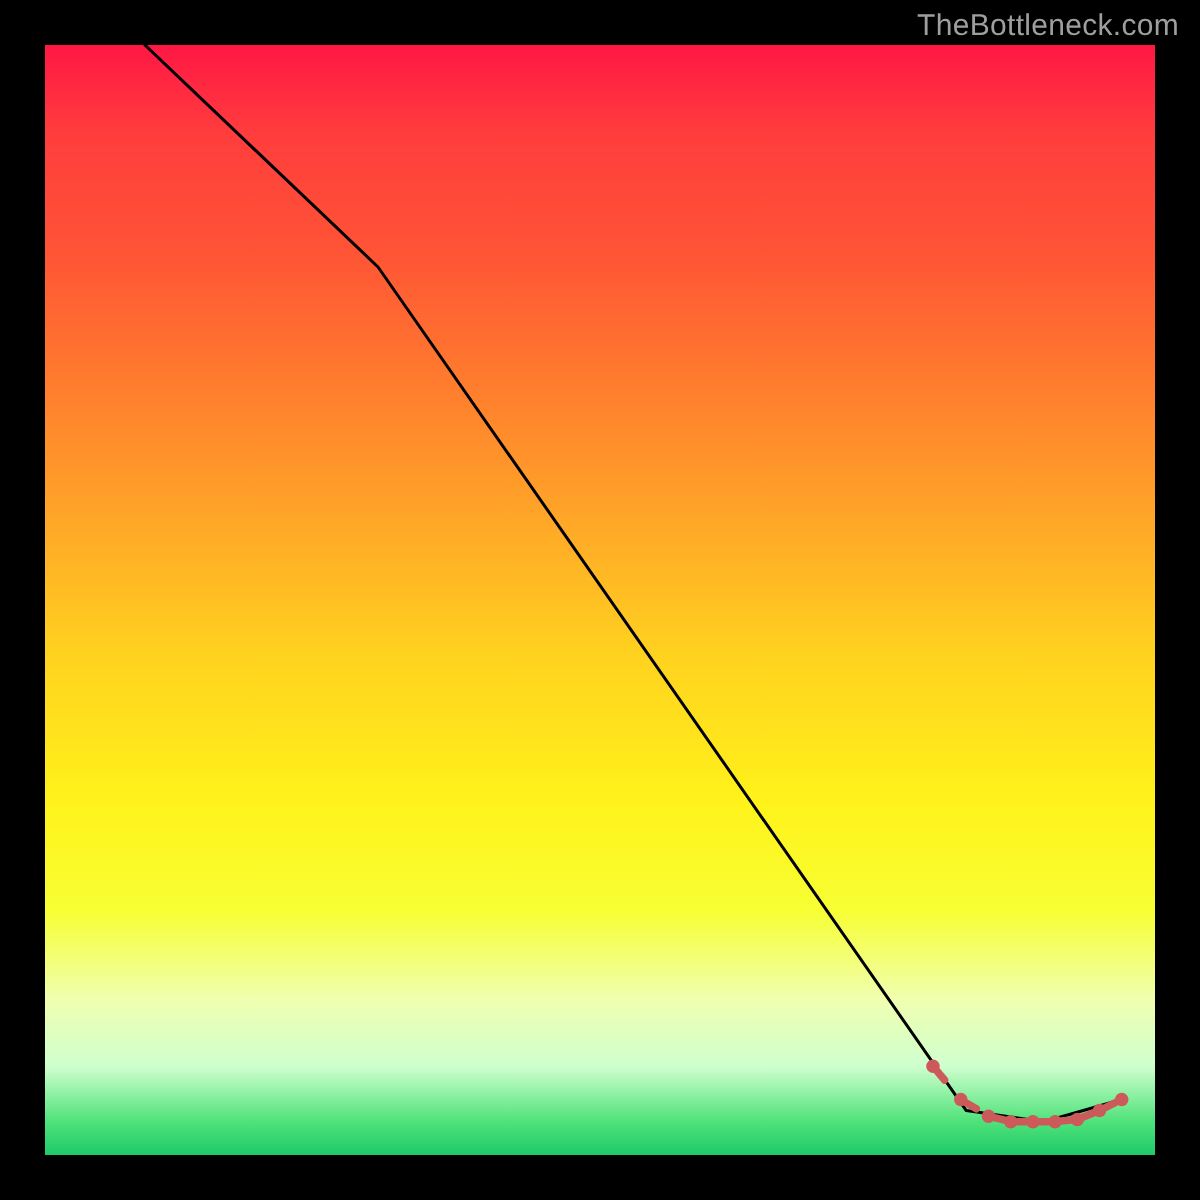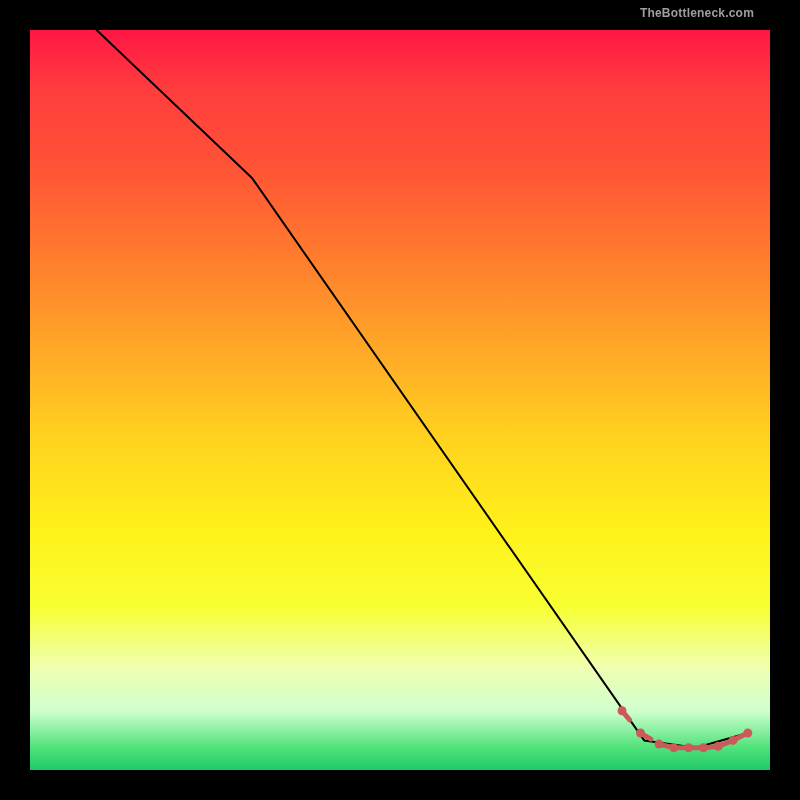--- a/index.html
+++ b/index.html
@@ -35,24 +35,24 @@
       #f7ff33 78%,
       #f0ffb0 86%,
       #cfffce 92%,
       #4fe27a 97%,
       #1fc96a 100%
     );
   }
   .watermark {
     position: absolute;
     top: 6px;
-    right: 46px;
+    right: 14px;
     color: #9e9e9e;
-    font-size: 12px;
-    font-weight: 700;
+    font-size: 20px;
+    font-weight: 400;
     letter-spacing: 0.2px;
     user-select: none;
   }
   svg.overlay {
     position: absolute;
     left: 0;
     top: 0;
     width: 740px;
     height: 740px;
   }

